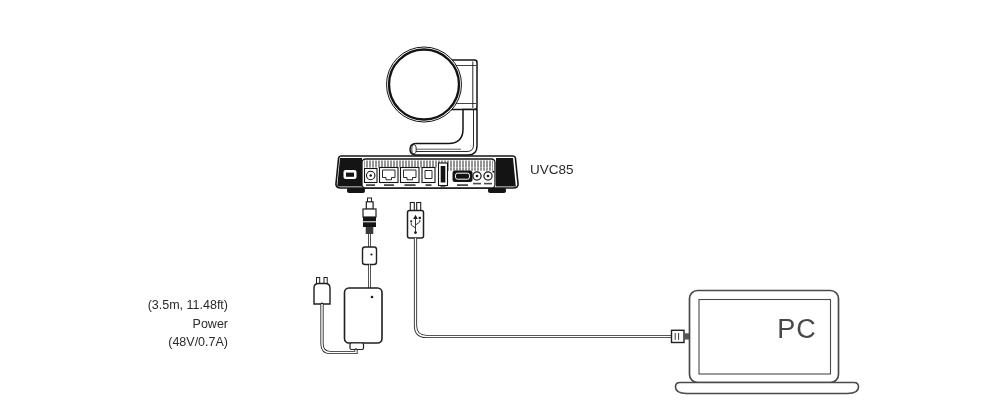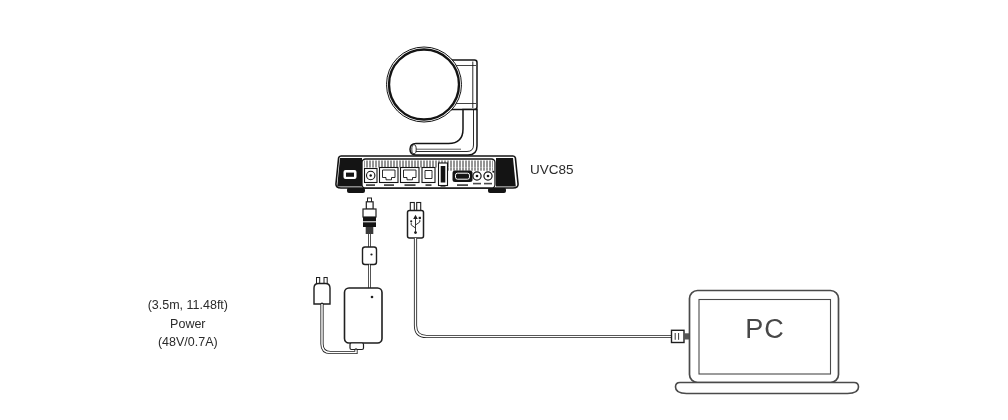--- a/index.html
+++ b/index.html
@@ -14,28 +14,29 @@
   #stage svg { position: absolute; left: 0; top: 0; }
   .lbl {
     position: absolute;
     color: #2b2b2b;
     font-size: 12.5px;
     line-height: 18.5px;
     white-space: nowrap;
   }
   .lbl-right { text-align: right; }
   #device-label { left: 530px; top: 161px; font-size: 13.5px; }
-  #power-label  { right: 700px; top: 296px; text-align: center; }
+  #power-label  { right: 700px; top: 296px; }
   #usb-label    { left: 454px;  top: 296px; }
   #pc-label {
     left: 699px; top: 320px; width: 132px;
     text-align: center;
     font-size: 27px;
     letter-spacing: 1px;
     color: #474747;
+    padding-left: 32px;
   }
 </style>
 </head>
 <body>
 
 <div id="stage">
 
   <svg width="1008" height="420" viewBox="0 0 1008 420">
     <defs>
       <pattern id="grille" width="3" height="9" patternUnits="userSpaceOnUse">

